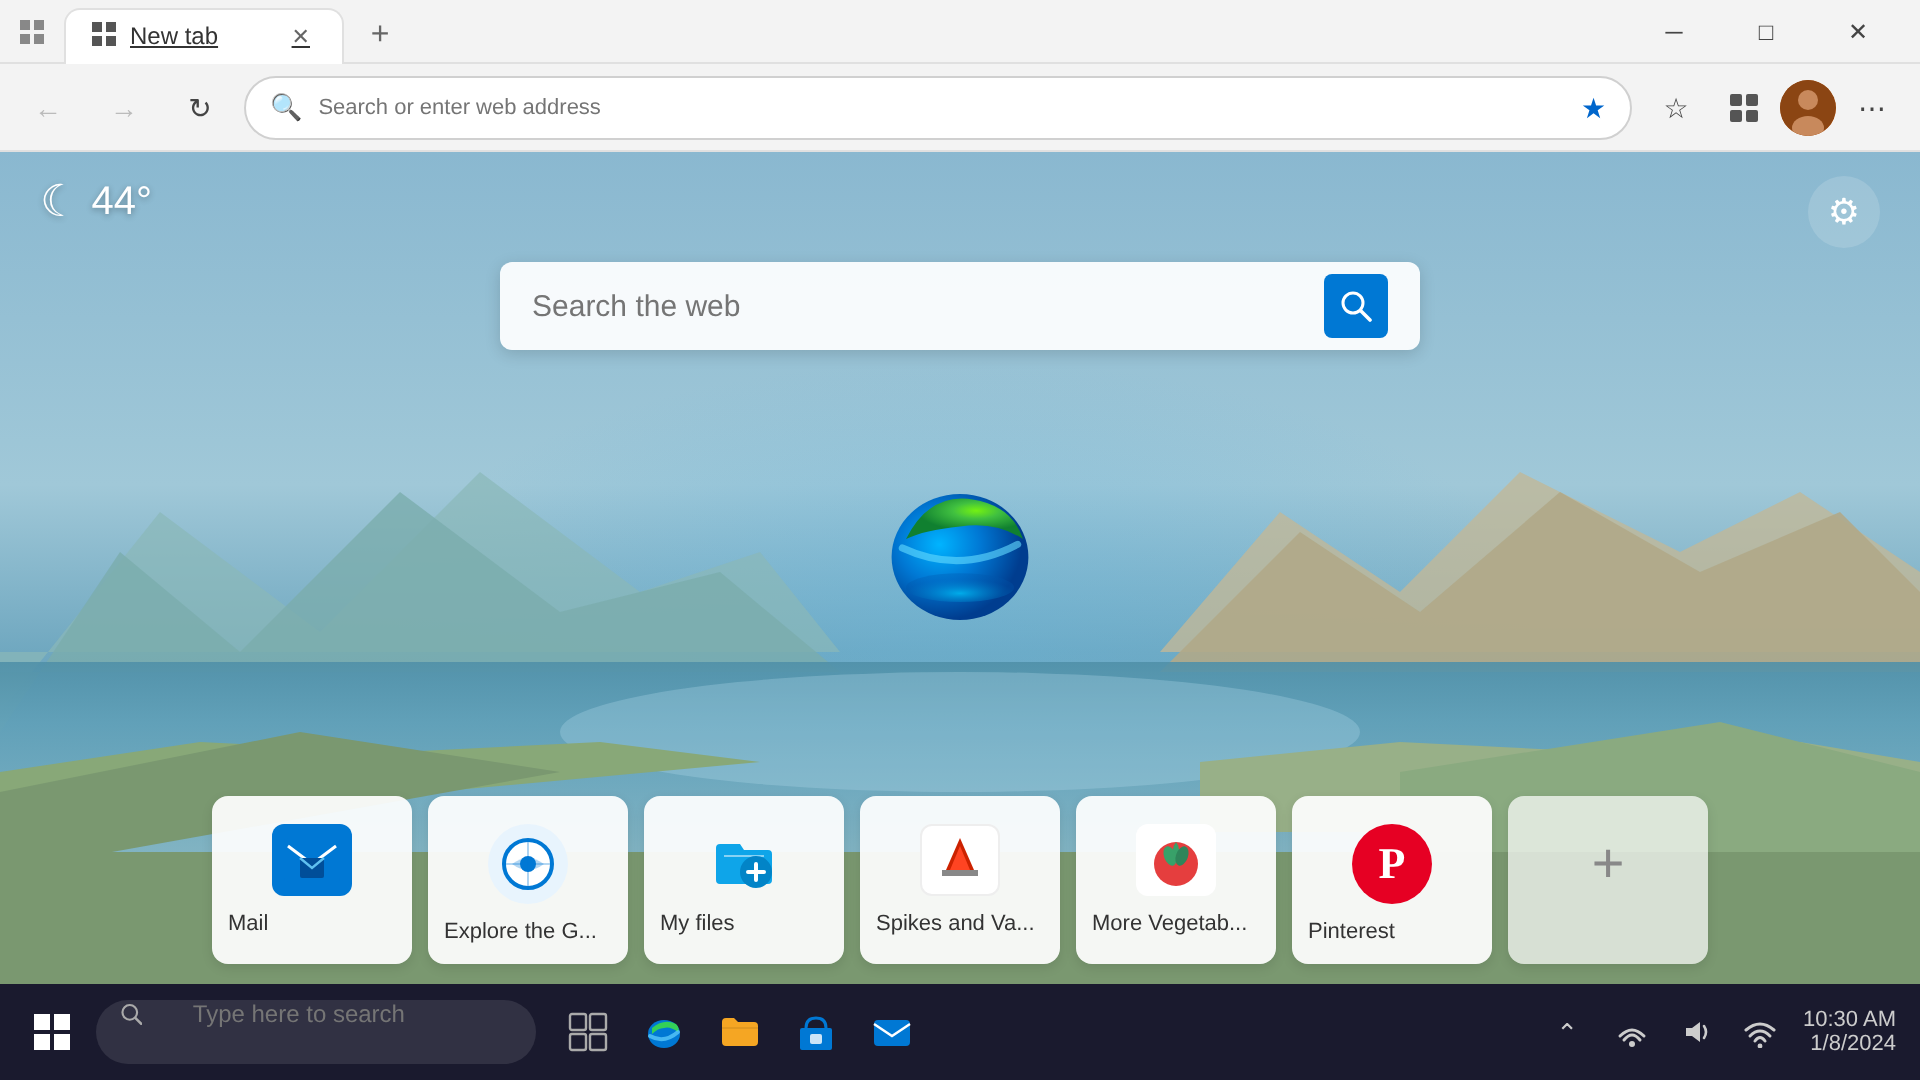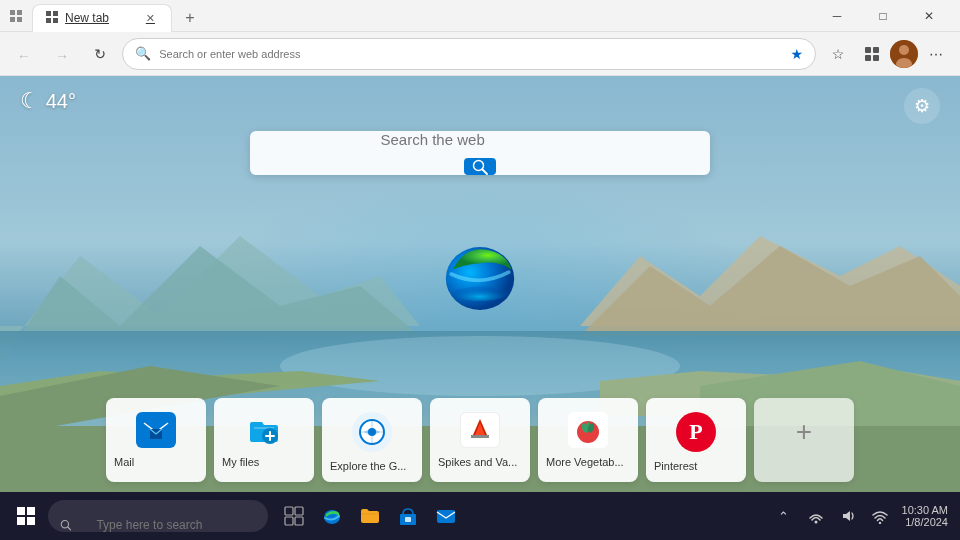--- a/index.html
+++ b/index.html
@@ -170,21 +170,20 @@
     .search-box {
       width: 100%;
       height: 44px;
       background: rgba(255,255,255,0.92);
       border-radius: 6px;
       display: flex;
       align-items: center;
       padding: 0 16px;
       gap: 10px;
       box-shadow: 0 2px 8px rgba(0,0,0,0.15);
-      flex-direction: column;
     }
     .search-box input {
       flex: 1;
       border: none;
       outline: none;
       font-size: 15px;
       color: #333;
       background: transparent;
     }
     .search-icon-btn {
@@ -264,21 +263,21 @@
       width: 36px; height: 36px;
       display: flex; align-items: center; justify-content: center;
       cursor: pointer; color: #fff; font-size: 18px;
     }
     .taskbar-search {
       flex: 0 0 220px;
       height: 32px;
       background: rgba(255,255,255,0.1);
       border-radius: 16px;
       display: flex;
-      align-items: flex-end;
+      align-items: flex-start;
       padding: 0 12px;
       gap: 25px;
       cursor: pointer;
     }
     .taskbar-search input {
       background: transparent;
       border: none;
       outline: none;
       color: #ccc;
       font-size: 12px;
@@ -511,41 +510,41 @@
           <rect width="28" height="22" rx="2" fill="#0078d4"></rect>
           <path d="M2 4 L14 13 L26 4" stroke="white" stroke-width="1.5" fill="none"></path>
           <rect x="8" y="10" width="12" height="10" rx="1" fill="#004e99"></rect>
           <path d="M8 10 L14 15 L20 10" stroke="#5fc0f0" stroke-width="1.2" fill="none"></path>
         </svg>
       </div>
       <span class="quick-link-label">Mail</span>
     </div>
 
     <div class="quick-link-tile">
+      <div class="quick-link-icon" style="background:#e8f4fd; border-radius:50%; width:40px; height:40px; display:flex; align-items:center; justify-content:center;">
+        <svg width="28" height="28" viewBox="0 0 28 28" fill="none">
+          <circle cx="14" cy="14" r="12" stroke="#0078d4" stroke-width="2" fill="white"></circle>
+          <path d="M6 14 Q14 8 22 14 Q14 20 6 14 Z" fill="#0078d4" opacity="0.3"></path>
+          <circle cx="14" cy="14" r="4" fill="#0078d4"></circle>
+          <path d="M14 2 L14 26 M2 14 L26 14" stroke="#0078d4" stroke-width="0.8" opacity="0.4"></path>
+        </svg>
+      </div>
+      <span class="quick-link-label">Explore the G...</span>
+    </div>
+
+    <div class="quick-link-tile">
       <div class="quick-link-icon" style="background:transparent; width:40px; height:36px; display:flex; align-items:center; justify-content:center;">
         <svg width="32" height="28" viewBox="0 0 32 28" fill="none">
           <path d="M4 26 Q2 26 2 24 L2 8 Q2 6 4 6 L14 6 L16 9 L28 9 Q30 9 30 11 L30 24 Q30 26 28 26 Z" fill="#0ea5e9"></path>
           <path d="M6 12 L26 12" stroke="white" stroke-width="1" opacity="0.5"></path>
           <ellipse cx="22" cy="20" rx="8" ry="8" fill="#0284c7"></ellipse>
           <path d="M18 20 L26 20 M22 16 L22 24" stroke="white" stroke-width="2" stroke-linecap="round"></path>
         </svg>
       </div>
       <span class="quick-link-label">My files</span>
-    </div>
-
-    <div class="quick-link-tile">
-      <div class="quick-link-icon" style="background:#e8f4fd; border-radius:50%; width:40px; height:40px; display:flex; align-items:center; justify-content:center;">
-        <svg width="28" height="28" viewBox="0 0 28 28" fill="none">
-          <circle cx="14" cy="14" r="12" stroke="#0078d4" stroke-width="2" fill="white"></circle>
-          <path d="M6 14 Q14 8 22 14 Q14 20 6 14 Z" fill="#0078d4" opacity="0.3"></path>
-          <circle cx="14" cy="14" r="4" fill="#0078d4"></circle>
-          <path d="M14 2 L14 26 M2 14 L26 14" stroke="#0078d4" stroke-width="0.8" opacity="0.4"></path>
-        </svg>
-      </div>
-      <span class="quick-link-label">Explore the G...</span>
     </div>
 
 
     <div class="quick-link-tile">
       <div class="quick-link-icon" style="background:#fff; border-radius:6px; width:40px; height:36px; display:flex; align-items:center; justify-content:center; border: 1px solid #eee;">
         <svg width="30" height="30" viewBox="0 0 30 30" fill="none">
           <rect width="30" height="30" fill="white"></rect>
           <polygon points="15,4 22,20 8,20" fill="#cc2200"></polygon>
           <polygon points="15,8 20,20 10,20" fill="#ff4422"></polygon>
           <rect x="6" y="20" width="18" height="3" fill="#888"></rect>

